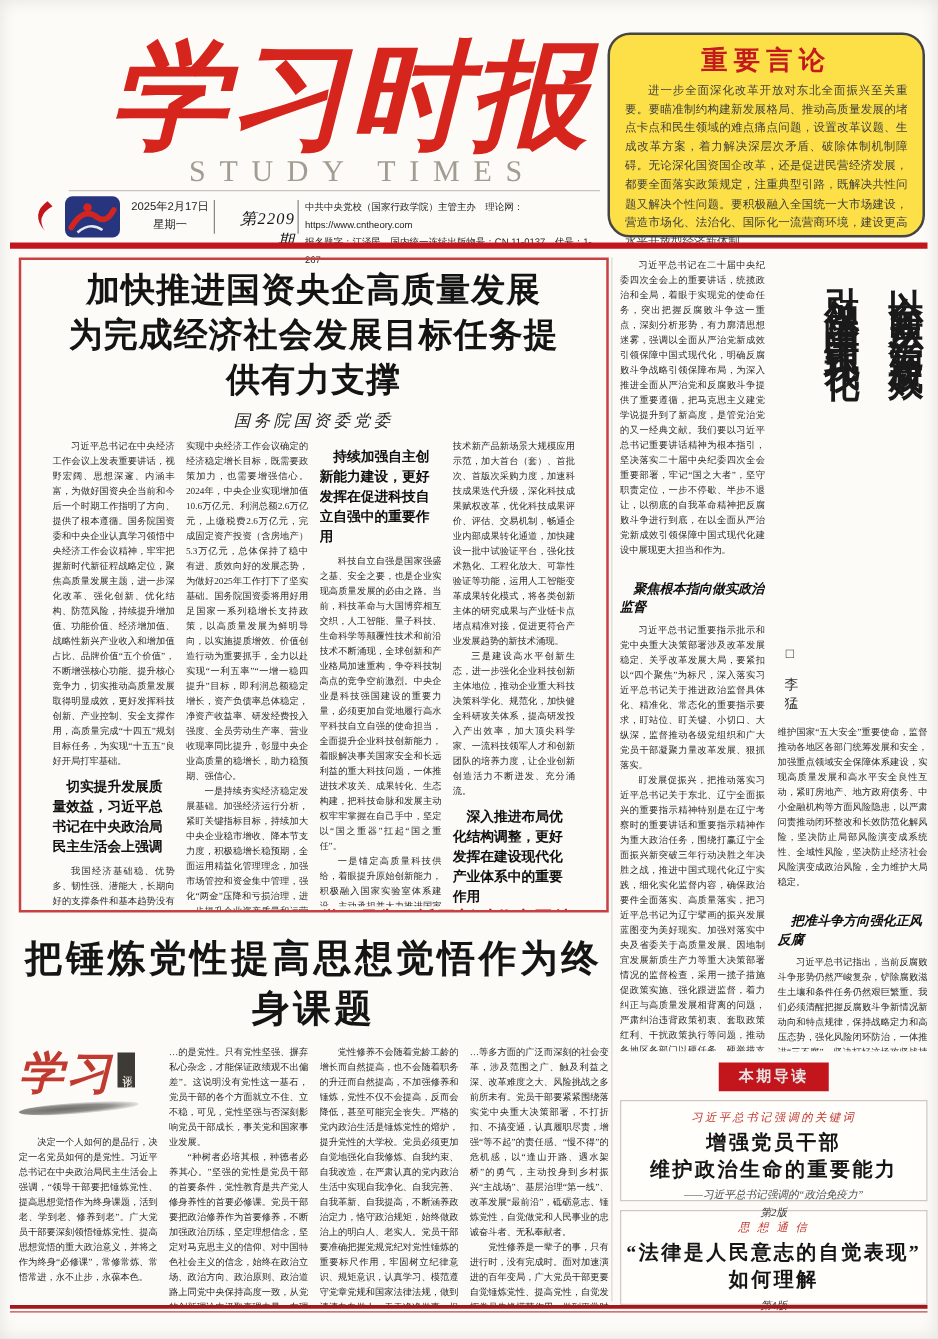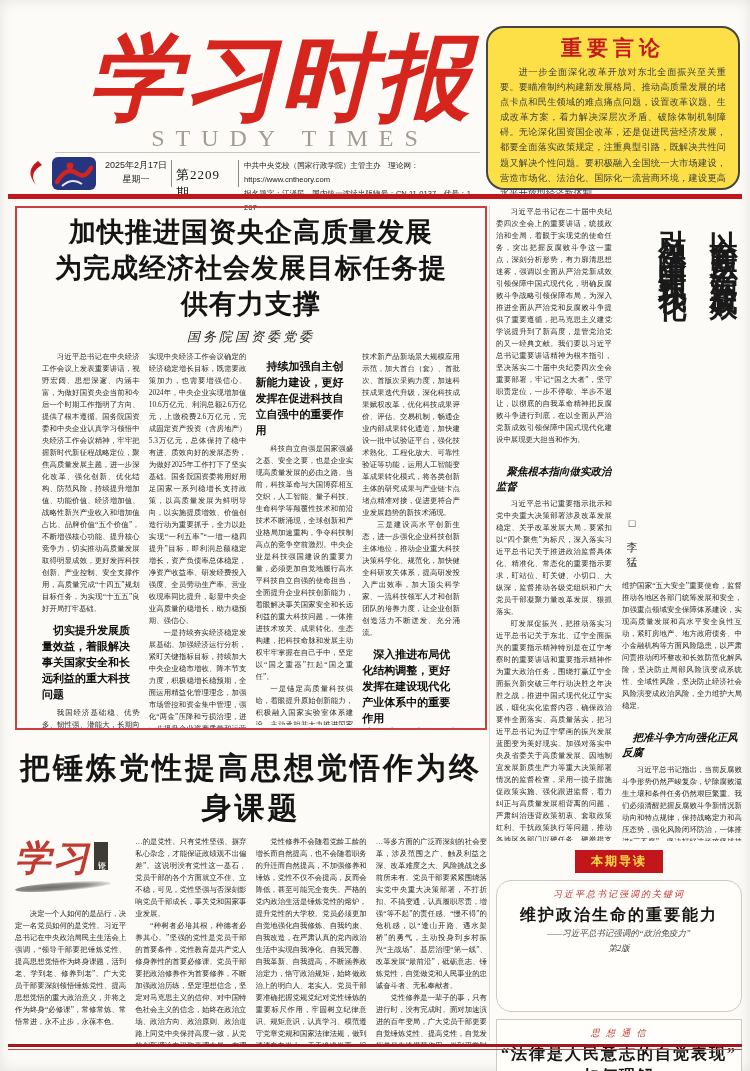--- a/index.html
+++ b/index.html
@@ -7,21 +7,21 @@
         box-shadow:inset 0 0 14px rgba(0,0,0,.10);font-family:"Liberation Serif","DejaVu Serif",serif;color:#262626;}
   .abs{position:absolute;}
   
   .mast-title{left:70px;top:12px;width:420px;height:132px;font-size:94px;line-height:132px;text-align:center;
               font-weight:bold;font-style:italic;color:#d5251d;letter-spacing:2px;white-space:nowrap;}
   .mast-line{left:55px;top:152px;width:425px;height:1px;background:#c9c4bd;}
   .mast-sub{left:140px;top:124px;width:300px;text-align:center;font-size:24px;letter-spacing:11px;color:#a29c92;line-height:28px;}
   .logo-box{left:24px;top:155px;width:78px;height:37px;}
   .date-blk{left:104px;top:158px;width:64px;font-family:"Liberation Sans",sans-serif;font-size:9px;line-height:14px;text-align:center;color:#222;}
   .vsep-s{width:1px;height:27px;background:#8a8a8a;top:160px;}
-  .issue{left:176px;top:166px;width:60px;font-size:13px;text-align:left;color:#141414;letter-spacing:1px;}
+  .issue{left:176px;top:166px;width:60px;font-size:13px;text-align:right;color:#141414;letter-spacing:1px;font-style:italic;}
   .pub{left:244px;top:159px;width:236px;font-family:"Liberation Sans",sans-serif;font-size:7.6px;line-height:14px;color:#222;}
   
   .quote{left:486px;top:26px;width:254px;height:164px;border:2px solid #454545;border-radius:18px;box-sizing:border-box;padding:5px 12px;background:#fde047;}
   .quote-t{font-family:"Liberation Sans",sans-serif;font-size:21px;font-weight:bold;color:#c41a1f;letter-spacing:5px;text-align:center;margin:1px 0 3px;}
   .quote-b{font-size:9.2px;line-height:15.1px;text-align:justify;color:#3d3d3d;text-indent:2em;}
   .rule-top{left:8px;top:194px;width:734px;height:5px;background:#c3161c;}
   
   .mainbox{left:15px;top:206px;width:472px;height:524px;border:2px solid #c94043;box-sizing:border-box;padding:6px 25px;overflow:hidden;}
   .m-h1{text-align:center;font-size:27px;font-weight:bold;color:#141414;line-height:36px;letter-spacing:1px;}
   .m-by{text-align:center;font-size:13px;color:#222;letter-spacing:3px;margin:6px 0 5px;font-style:italic;}
@@ -51,21 +51,21 @@
   .ra-left{position:absolute;left:0;top:4px;width:116px;height:635px;overflow:hidden;}
   .ra-right{position:absolute;left:126px;top:4px;width:120px;height:635px;}
   .ra-titleblock{position:relative;height:372px;}
   .vtitle{position:absolute;top:2px;right:0;writing-mode:vertical-rl;font-size:28px;font-weight:bold;color:#1a1a1a;letter-spacing:7px;}
   .vtitle span{display:block;margin-left:13px;}
   .vauthor{position:absolute;left:2px;bottom:26px;writing-mode:vertical-rl;font-size:11px;color:#333;letter-spacing:3px;}
   .ra-text2{position:absolute;top:374px;left:0;right:0;bottom:0;overflow:hidden;}
   .subh-r{font-family:"Liberation Sans",sans-serif;font-size:10.5px;font-weight:bold;line-height:15px;margin:18px 0 4px;text-indent:1em;color:#0f0f0f;font-style:italic;}
   
   .digest{left:496px;top:850px;width:246px;height:190px;}
-  .dg-label{width:88px;margin:0 auto;background:#c3161c;color:#fde047;font-family:"Liberation Sans",sans-serif;font-size:12px;
+  .dg-label{width:88px;margin:0 auto;background:#c3161c;color:#e5e5e5;font-family:"Liberation Sans",sans-serif;font-size:12px;
             font-weight:bold;text-align:center;letter-spacing:2px;padding:3px 0;}
   .dg-item{border:1px solid #cfc9c2;background:#fffefb;text-align:center;padding:7px 4px;box-sizing:border-box;margin-top:7px;}
   .dg-kick{font-size:9px;color:#c3352f;letter-spacing:2px;margin-bottom:3px;font-style:italic;}
   .dg-t{font-size:16px;font-weight:bold;letter-spacing:2px;line-height:22px;color:#161616;}
   .dg-note{font-size:8.5px;color:#4a4a4a;font-style:italic;margin-top:2px;}
   .dg-page{font-size:8.5px;color:#333;margin-top:3px;font-style:italic;}
   .rule-bot1{left:8px;top:1044px;width:734px;height:3px;background:#a2181d;}
   .rule-bot2{left:8px;top:1049px;width:734px;height:1px;background:#c4474b;}
 </style>
 </head>
@@ -106,21 +106,21 @@
 
   <div class="abs rule-top"></div>
 
   <div class="abs mainbox">
     <div class="m-h1">加快推进国资央企高质量发展</div>
     <div class="m-h1">为完成经济社会发展目标任务提供有力支撑</div>
     <div class="m-by">国务院国资委党委</div>
     <div class="m-cols">
       <div class="mc mc1">
         <p class="sm">习近平总书记在中央经济工作会议上发表重要讲话，视野宏阔、思想深邃、内涵丰富，为做好国资央企当前和今后一个时期工作指明了方向、提供了根本遵循。国务院国资委和中央企业认真学习领悟中央经济工作会议精神，牢牢把握新时代新征程战略定位，聚焦高质量发展主题，进一步深化改革、强化创新、优化结构、防范风险，持续提升增加值、功能价值、经济增加值、战略性新兴产业收入和增加值占比、品牌价值“五个价值”，不断增强核心功能、提升核心竞争力，切实推动高质量发展取得明显成效，更好发挥科技创新、产业控制、安全支撑作用，高质量完成“十四五”规划目标任务，为实现“十五五”良好开局打牢基础。</p>
-        <div class="subh">切实提升发展质量效益，着眼解决事关国家安全和长远利益的重大科技问题</div>
+        <div class="subh">切实提升发展质量效益，习近平总书记在中央政治局民主生活会上强调</div>
         <p class="sm">我国经济基础稳、优势多、韧性强、潜能大，长期向好的支撑条件和基本趋势没有变，经济高质量发展的大势也没有变。同时，当前经济运行仍面临一些困难和挑战，外部环境变化带来的不利影响加深。</p>
       </div>
       <div class="mc mc2">
         <p class="sm noind">实现中央经济工作会议确定的经济稳定增长目标，既需要政策加力，也需要增强信心。2024年，中央企业实现增加值10.6万亿元、利润总额2.6万亿元，上缴税费2.6万亿元，完成固定资产投资（含房地产）5.3万亿元，总体保持了稳中有进、质效向好的发展态势，为做好2025年工作打下了坚实基础。国务院国资委将用好用足国家一系列稳增长支持政策，以高质量发展为鲜明导向，以实施提质增效、价值创造行动为重要抓手，全力以赴实现“一利五率”“一增一稳四提升”目标，即利润总额稳定增长，资产负债率总体稳定，净资产收益率、研发经费投入强度、全员劳动生产率、营业收现率同比提升，彰显中央企业高质量的稳增长，助力稳预期、强信心。</p>
         <p class="sm">一是持续夯实经济稳定发展基础。加强经济运行分析，紧盯关键指标目标，持续加大中央企业稳市增收、降本节支力度，积极稳增长稳预期，全面运用精益化管理理念，加强市场管控和资金集中管理，强化“两金”压降和亏损治理，进一步提升企业资产质量和运营水平。树牢底线思维，扎实做好风险防范和应对准备，有效防范化解重点领域风险。切实把发展的立足点放在企业内在价值的提升上，推动质效同比稳步提高，实现结构同步优化，锚定中长期目标有效衔接。</p>
 
       </div>
       <div class="mc mc3">
         <div class="subh">持续加强自主创新能力建设，更好发挥在促进科技自立自强中的重要作用</div>
         <p class="sm">科技自立自强是国家强盛之基、安全之要，也是企业实现高质量发展的必由之路。当前，科技革命与大国博弈相互交织，人工智能、量子科技、生命科学等颠覆性技术和前沿技术不断涌现，全球创新和产业格局加速重构，争夺科技制高点的竞争空前激烈。中央企业是科技强国建设的重要力量，必须更加自觉地履行高水平科技自立自强的使命担当，全面提升企业科技创新能力，着眼解决事关国家安全和长远利益的重大科技问题，一体推进技术攻关、成果转化、生态构建，把科技命脉和发展主动权牢牢掌握在自己手中，坚定以“国之重器”扛起“国之重任”。</p>
@@ -185,22 +185,23 @@
       <div class="ra-text2">
         <p class="sm noind">维护国家“五大安全”重要使命，监督推动各地区各部门统筹发展和安全，加强重点领域安全保障体系建设，实现高质量发展和高水平安全良性互动，紧盯房地产、地方政府债务、中小金融机构等方面风险隐患，以严肃问责推动闭环整改和长效防范化解风险，坚决防止局部风险演变成系统性、全域性风险，坚决防止经济社会风险演变成政治风险，全力维护大局稳定。</p>
         <div class="subh-r">把准斗争方向强化正风反腐</div>
         <p class="sm">习近平总书记指出，当前反腐败斗争形势仍然严峻复杂，铲除腐败滋生土壤和条件任务仍然艰巨繁重。我们必须清醒把握反腐败斗争新情况新动向和特点规律，保持战略定力和高压态势，强化风险闭环防治，一体推进“三不腐”，坚决打好这场攻坚战持久战总体战。（下转4版）</p>
       </div>
     </div>
   </div>
 
   <div class="abs digest">
     <div class="dg-label">本期导读</div>
-    <div class="dg-item" style="height:132px;border-radius:15px;">
+    <div class="dg-item" style="height:81px;">
       <div class="dg-kick">习近平总书记强调的关键词</div>
+      <div class="dg-t">增强党员干部</div>
       <div class="dg-t">维护政治生命的重要能力</div>
       <div class="dg-note">——习近平总书记强调的“政治免疫力”</div>
       <div class="dg-page">第2版</div>
     </div>
     <div class="dg-item" style="height:76px;">
       <div class="dg-kick">思 想 通 信</div>
       <div class="dg-t">“法律是人民意志的自觉表现”</div>
       <div class="dg-t">如何理解</div>
       <div class="dg-page">第4版</div>
     </div>

